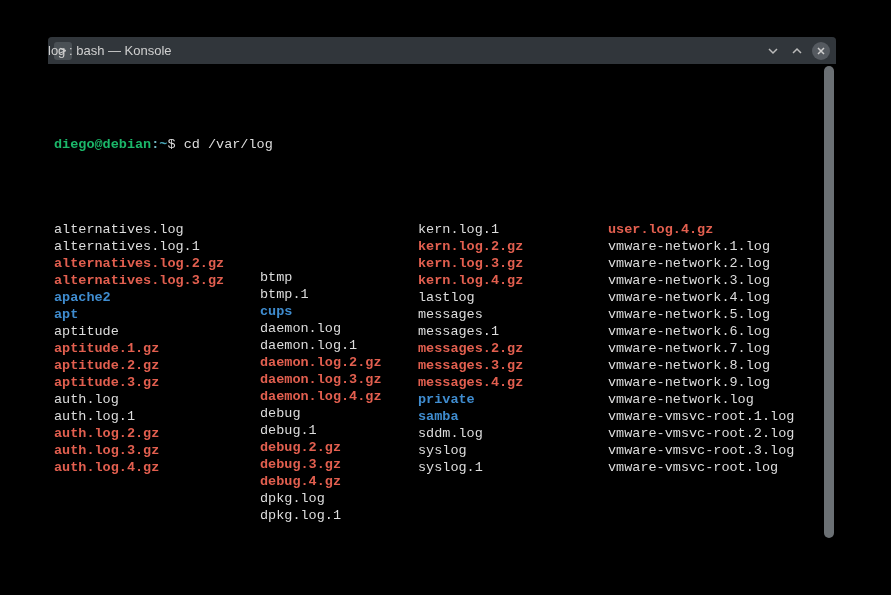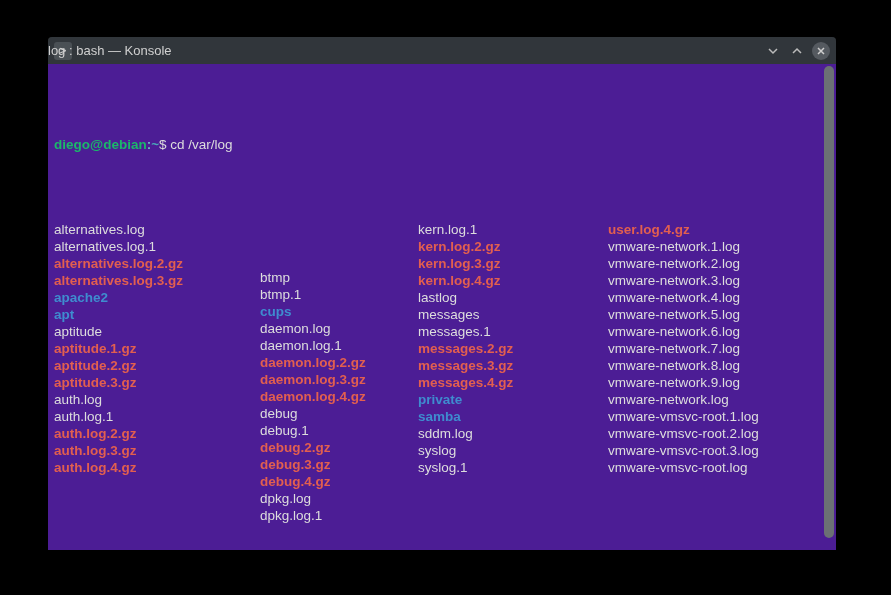--- a/index.html
+++ b/index.html
@@ -71,28 +71,28 @@
       font-family: sans-serif;
       font-size: 13px;
       color: #2a2a2a;
     }
     .menubar-item {
       padding: 3px 8px;
       border-radius: 3px;
     }
     .terminal {
       flex: 1;
-      background: #4c1d95;
+      background: #000000;
       padding: 4px 6px;
       color: #ddd;
       font-size: 13.5px;
       line-height: 17px;
       overflow: hidden;
       position: relative;
-      font-family: Liberation Sans, sans-serif;
+      font-family: Liberation Mono, monospace;
       white-space: pre;
     }
     .scrollbar {
       position: absolute;
       right: 2px;
       top: 2px;
       width: 10px;
       bottom: 12px;
       background: #6b7074;
       border-radius: 5px;

